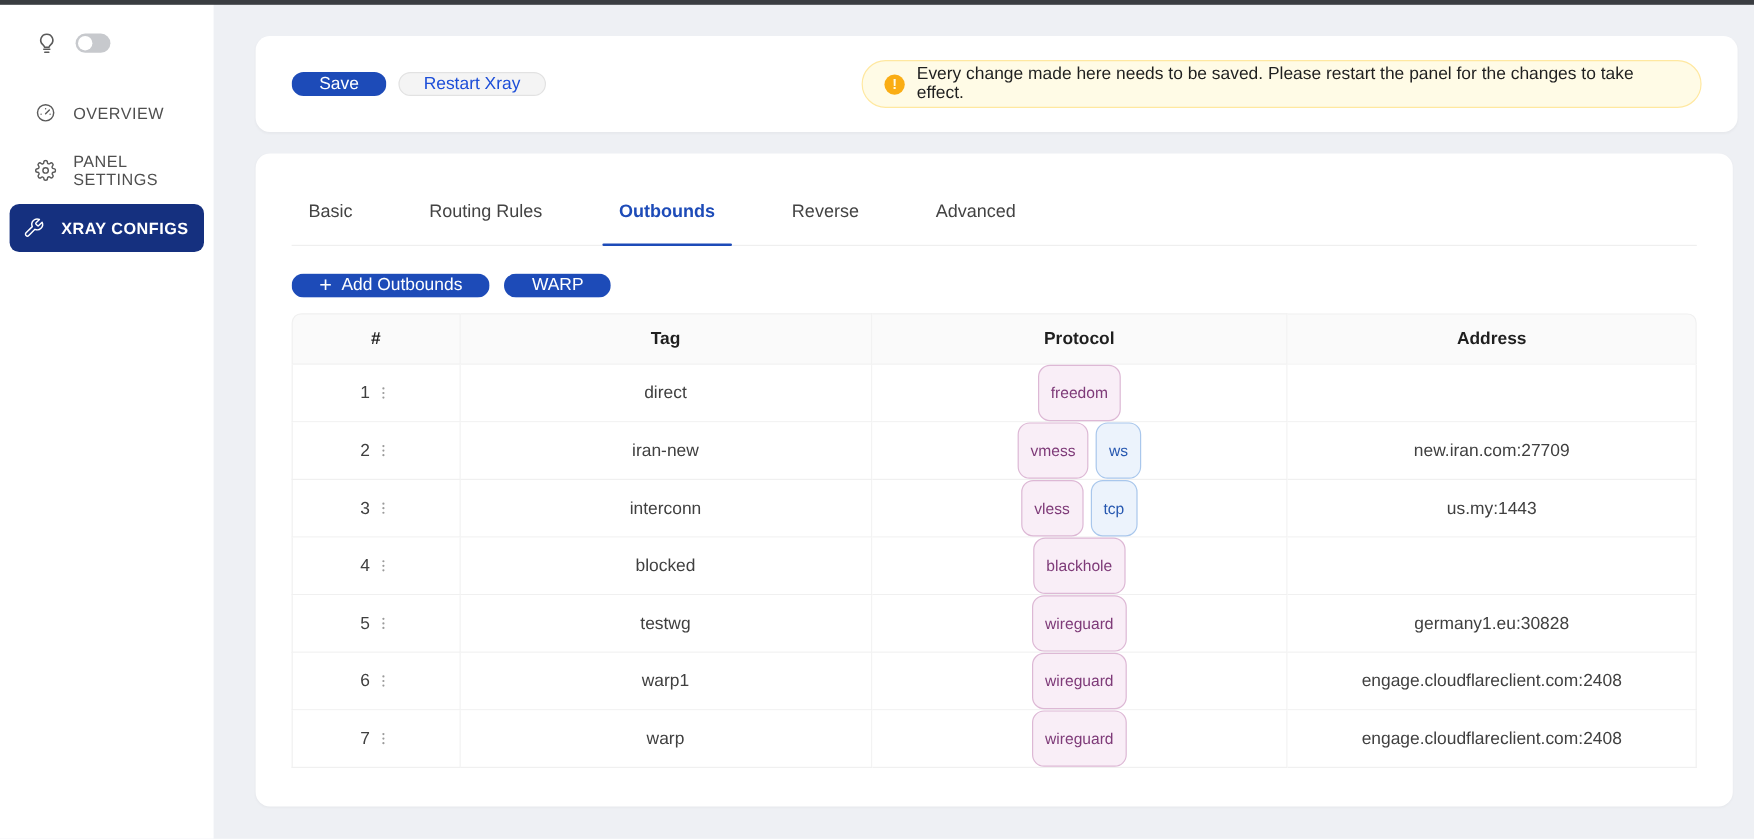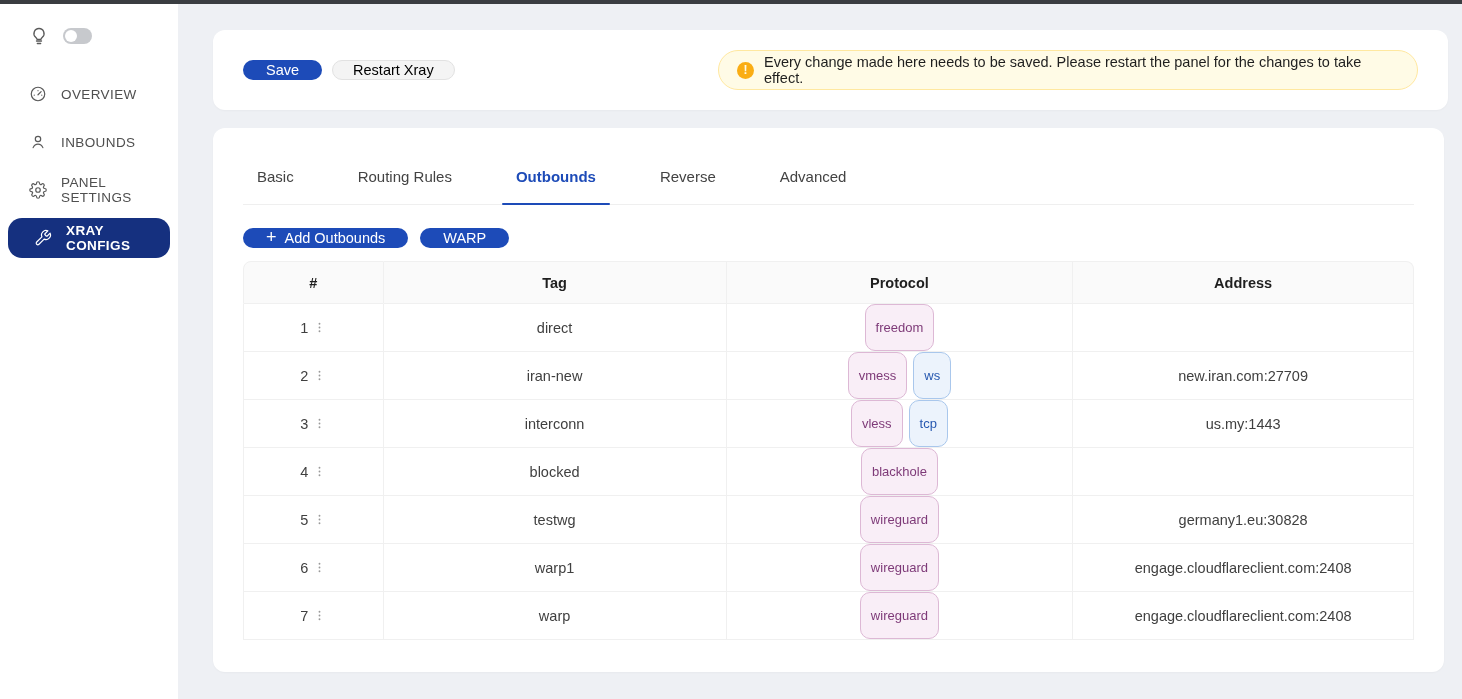--- a/index.html
+++ b/index.html
@@ -40,41 +40,41 @@
     position:absolute;left:2px;top:2px;width:12px;height:12px;border-radius:50%;background:#ffffff;
   }
   .menu{display:flex;flex-direction:column;}
   .menu-item{
     display:flex;align-items:center;gap:14px;height:40px;margin:4px 0;
     padding-left:29px;color:#4f4f4f;font-size:13.5px;letter-spacing:.4px;font-weight:500;
     cursor:pointer;border-radius:8px;
   }
   .menu-item .icon svg{stroke:#5a5a5a;}
   .menu-item.active{
-    background:var(--sidebar-active);color:#ffffff;margin:4px 8px;padding-left:26px;font-weight:700;border-radius:14px;
+    background:var(--sidebar-active);color:#ffffff;margin:4px 8px;padding-left:11px;font-weight:700;
   }
   .menu-item.active .icon svg{stroke:#ffffff;}
 
   
   .main{position:absolute;left:199px;top:0;width:1263px;height:699px;}
   .card{
     background:#ffffff;border-radius:12px;
     box-shadow:0 1px 2px rgba(0,0,0,.03);
   }
   .toolbar-card{
     position:absolute;left:14px;right:14px;top:30px;height:80px;
     display:flex;align-items:center;padding:0 30px;
   }
   .btn{
     display:inline-flex;align-items:center;justify-content:center;gap:8px;
     height:20px;border-radius:16px;border:1px solid transparent;
     font-family:"Liberation Sans",sans-serif;font-size:14.5px;cursor:pointer;white-space:nowrap;
   }
   .btn-primary{background:var(--primary);color:#ffffff;padding:0 22px;}
-  .btn-disabled{background:#f4f4f4;border-color:#e2e2e2;color:#000000;padding:0 20px;cursor:not-allowed;margin-left:10px;}
+  .btn-disabled{background:#f4f4f4;border-color:#e2e2e2;color:#1d4ed8;padding:0 20px;cursor:not-allowed;margin-left:10px;}
   .alert{
     margin-left:auto;display:flex;align-items:center;gap:10px;height:40px;
     background:var(--alert-bg);border:1px solid var(--alert-border);border-radius:20px;
     padding:0 18px;font-size:14.5px;color:#1f1f1f;max-width:700px;
   }
   .alert-icon{
     width:17px;height:17px;border-radius:50%;background:var(--alert-icon);color:#fffbe6;
     display:inline-flex;align-items:center;justify-content:center;
     font-size:12px;font-weight:700;flex:0 0 auto;
   }
@@ -145,29 +145,20 @@
     <span class="icon">
           <svg width="18" height="18" viewBox="0 0 24 24" fill="none" stroke="#5a5a5a" stroke-width="1.6" stroke-linecap="round" stroke-linejoin="round">
             <circle cx="12" cy="12" r="9"></circle>
             <path d="M12 13l4.2-4.2"></path>
             <path d="M7 13.5h.01M12 7.5v.01M17 13.5h.01"></path>
           </svg>
         </span>
     <span class="menu-label">OVERVIEW</span>
   </div>
 
-  <div class="menu-item">
-    <span class="icon">
-          <svg width="18" height="18" viewBox="0 0 24 24" fill="none" stroke="#5a5a5a" stroke-width="1.6" stroke-linecap="round" stroke-linejoin="round">
-            <circle cx="12" cy="8" r="3.6"></circle>
-            <path d="M5.5 19.5c1.3-3.2 3.6-4.8 6.5-4.8s5.2 1.6 6.5 4.8"></path>
-          </svg>
-        </span>
-    <span class="menu-label">INBOUNDS</span>
-  </div>
 
   <div class="menu-item">
     <span class="icon">
           <svg width="18" height="18" viewBox="0 0 24 24" fill="none" stroke="#5a5a5a" stroke-width="1.6" stroke-linecap="round" stroke-linejoin="round">
             <circle cx="12" cy="12" r="3"></circle>
             <path d="M19.4 15a1.65 1.65 0 0 0 .33 1.82l.06.06a2 2 0 0 1-2.83 2.83l-.06-.06a1.65 1.65 0 0 0-1.82-.33 1.65 1.65 0 0 0-1 1.51V21a2 2 0 0 1-4 0v-.09A1.65 1.65 0 0 0 9 19.4a1.65 1.65 0 0 0-1.82.33l-.06.06a2 2 0 0 1-2.83-2.83l.06-.06a1.65 1.65 0 0 0 .33-1.82 1.65 1.65 0 0 0-1.51-1H3a2 2 0 0 1 0-4h.09A1.65 1.65 0 0 0 4.6 9a1.65 1.65 0 0 0-.33-1.82l-.06-.06a2 2 0 0 1 2.83-2.83l.06.06a1.65 1.65 0 0 0 1.82.33H9a1.65 1.65 0 0 0 1-1.51V3a2 2 0 0 1 4 0v.09a1.65 1.65 0 0 0 1 1.51 1.65 1.65 0 0 0 1.82-.33l.06-.06a2 2 0 0 1 2.83 2.83l-.06.06a1.65 1.65 0 0 0-.33 1.82V9a1.65 1.65 0 0 0 1.51 1H21a2 2 0 0 1 0 4h-.09a1.65 1.65 0 0 0-1.51 1z"></path>
           </svg>
         </span>
     <span class="menu-label">PANEL SETTINGS</span>
   </div>

